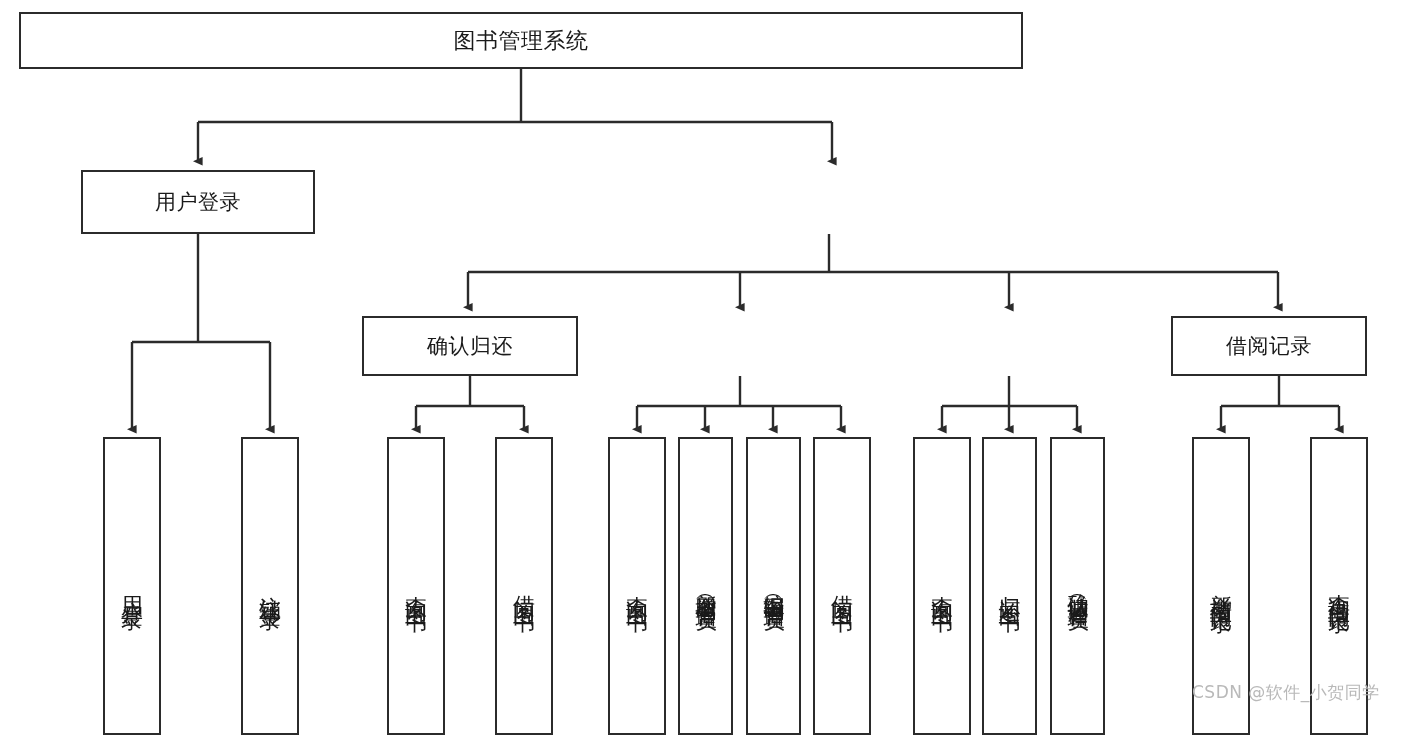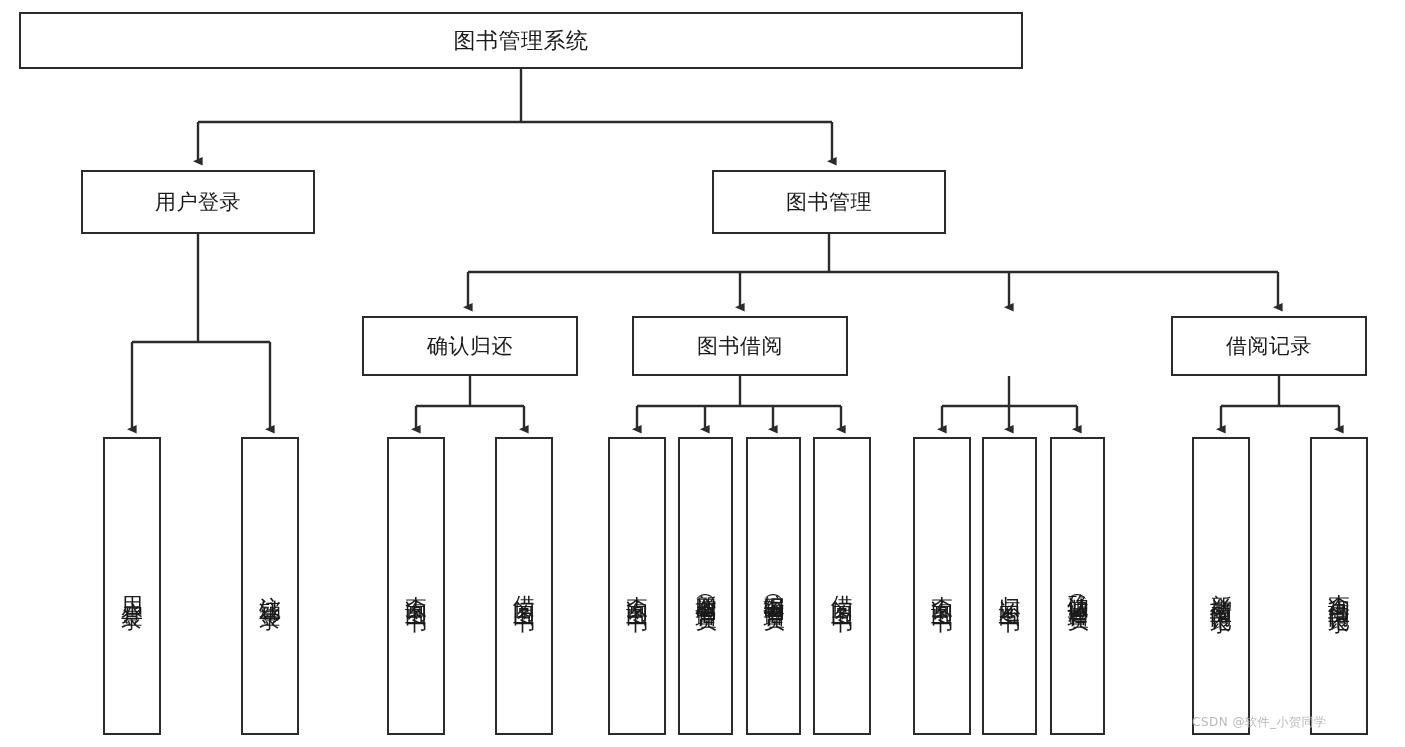--- a/index.html
+++ b/index.html
@@ -67,22 +67,22 @@
   .node.vert.tall .label {
     letter-spacing: 4px;
   }
   .node.vert.narrow .label {
     font-size: 21px;
     letter-spacing: 2.5px;
   }
   #watermark {
     position: absolute;
     left: 1192px;
-    top: 714px;
-    font-size: 12px;
+    top: 681px;
+    font-size: 17px;
     color: #b9b9b9;
     letter-spacing: 0.5px;
     white-space: nowrap;
     font-family: "DejaVu Sans", "Liberation Sans", sans-serif;
   }
 </style>
 </head>
 <body>
 
 <div id="canvas">
@@ -142,30 +142,24 @@
     </g>
   </svg>
 
   <div class="node horiz root" style="left:19px; top:12px; width:1004px; height:57px;">
     <span class="label">图书管理系统</span>
   </div>
 
   <div class="node horiz" style="left:81px; top:170px; width:234px; height:64px;">
     <span class="label">用户登录</span>
   </div>
-  <div class="node horiz" style="left:712px; top:170px; width:234px; height:64px;">
-    <span class="label">图书管理</span>
-  </div>
 
   <div class="node horiz" style="left:362px; top:316px; width:216px; height:60px;">
     <span class="label">确认归还</span>
   </div>
-  <div class="node horiz" style="left:632px; top:316px; width:216px; height:60px;">
-    <span class="label">图书借阅</span>
-  </div>
   <div class="node horiz" style="left:1171px; top:316px; width:196px; height:60px;">
     <span class="label">借阅记录</span>
   </div>
 
   <div class="node vert" style="left:103px; top:437px; width:58px; height:298px;">
     <span class="label">用户登录</span>
   </div>
   <div class="node vert" style="left:241px; top:437px; width:58px; height:298px;">
     <span class="label">注销登录</span>
   </div>

